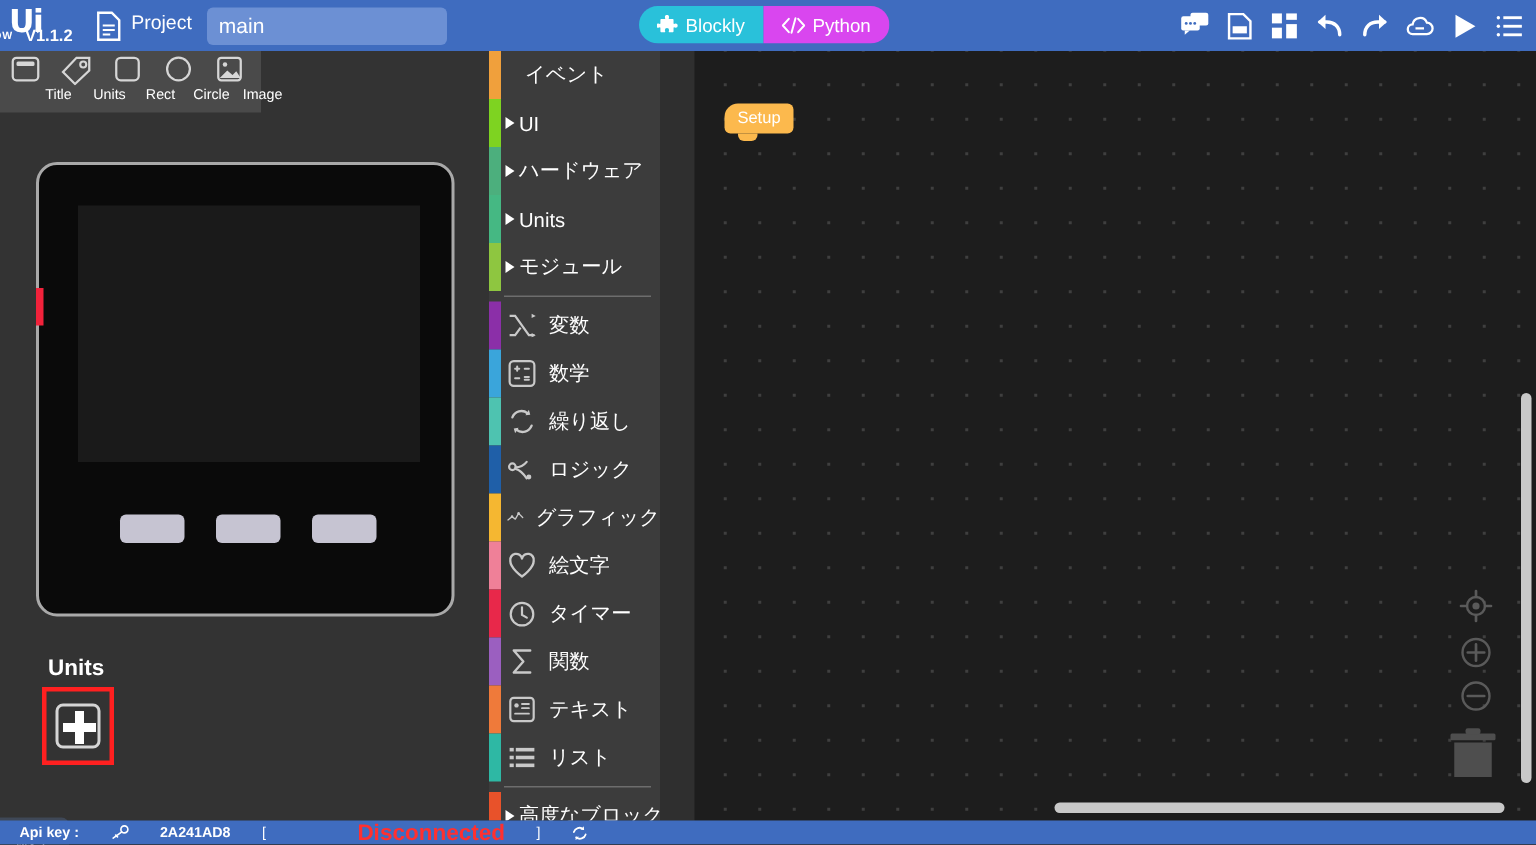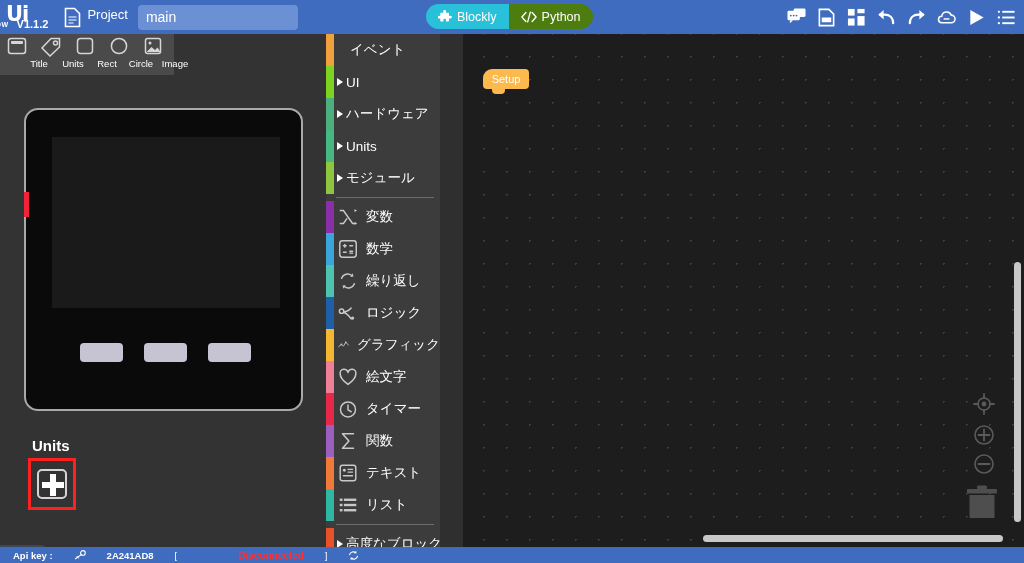--- a/index.html
+++ b/index.html
@@ -48,21 +48,21 @@
   .mode-toggle {
     position: absolute; left: 426px; top: 4px;
     height: 25px; display: flex; border-radius: 13px; overflow: hidden;
   }
   .mode-btn {
     display: flex; align-items: center; gap: 5px;
     padding: 0 12px; font-size: 12.5px; color: #fff; cursor: pointer;
     border: none; height: 25px; font-family: "Liberation Sans", sans-serif;
   }
   .mode-btn.active { background: #29c1da; }
-  .mode-btn.inactive { background: #4d7c0f; }
+  .mode-btn.inactive { background: #d946ef; }
   .tb-right {
     position: absolute; right: 8px; top: 0; height: 34px;
     display: flex; align-items: center; gap: 11px;
   }
   .tb-ico { width: 19px; height: 19px; cursor: pointer; display: block; }
 
   
   .leftpanel {
     position: absolute; left: 0; top: 34px; width: 326px; height: 513px;
     background: #333333;
@@ -179,21 +179,21 @@
     background: #c9c9c9; border-radius: 4px; cursor: pointer;
   }
 
   
   .statusbar {
     position: absolute; left: 0; bottom: 0; width: 1024px; height: 16px;
     background: #3f6cbf; display: flex; align-items: center;
     padding-left: 13px; gap: 21px;
   }
   .st-text { font-size: 9.5px; color: #ffffff; font-weight: bold; }
-  .st-dis { font-size: 10px; color: #ff3030; font-weight: bold; padding-left: 40px; }
+  .st-dis { font-size: 15px; color: #ff3030; font-weight: bold; padding-left: 40px; }
   .st-br { font-size: 9.5px; color: #ffffff; }
 </style>
 </head>
 <body>
 
 <div id="app">
 
   <div class="topbar">
     <div class="logo-wrap">
       <div class="logo-col">

